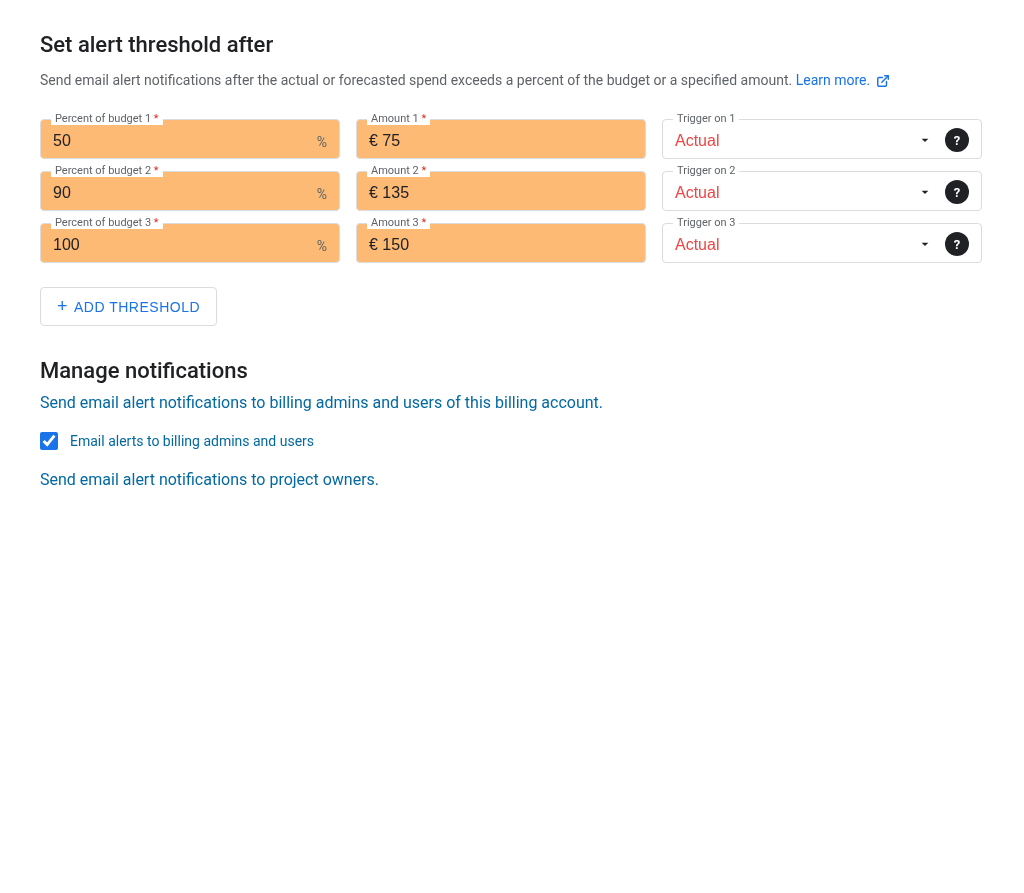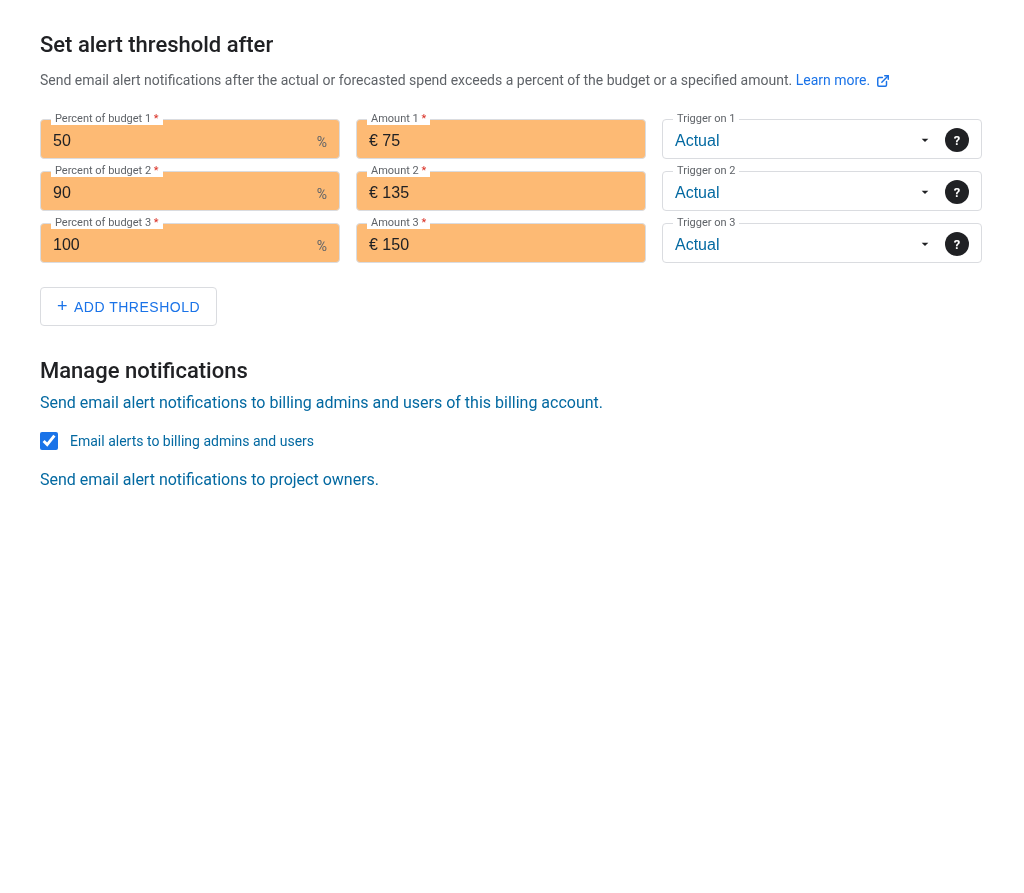--- a/index.html
+++ b/index.html
@@ -100,21 +100,21 @@
 
     .trigger-row {
       display: flex;
       align-items: center;
       justify-content: space-between;
       padding-top: 4px;
     }
 
     .trigger-select {
       font-size: 16px;
-      color: #0369a1;
+      color: #ef4444;
       background: transparent;
       border: none;
       outline: none;
       flex: 1;
       appearance: none;
       cursor: pointer;
     }
 
     .trigger-controls {
       display: flex;

